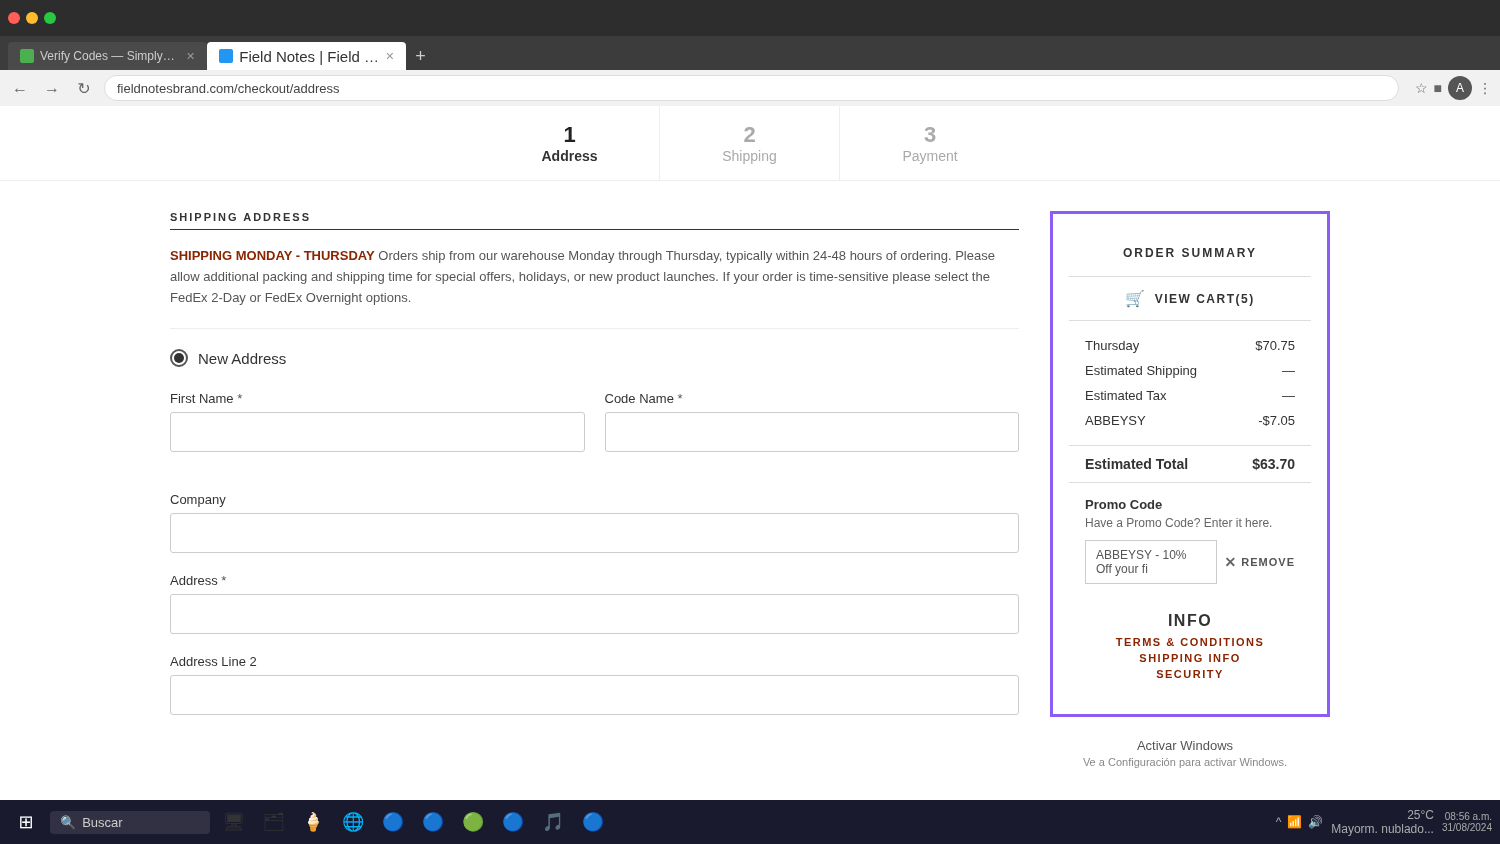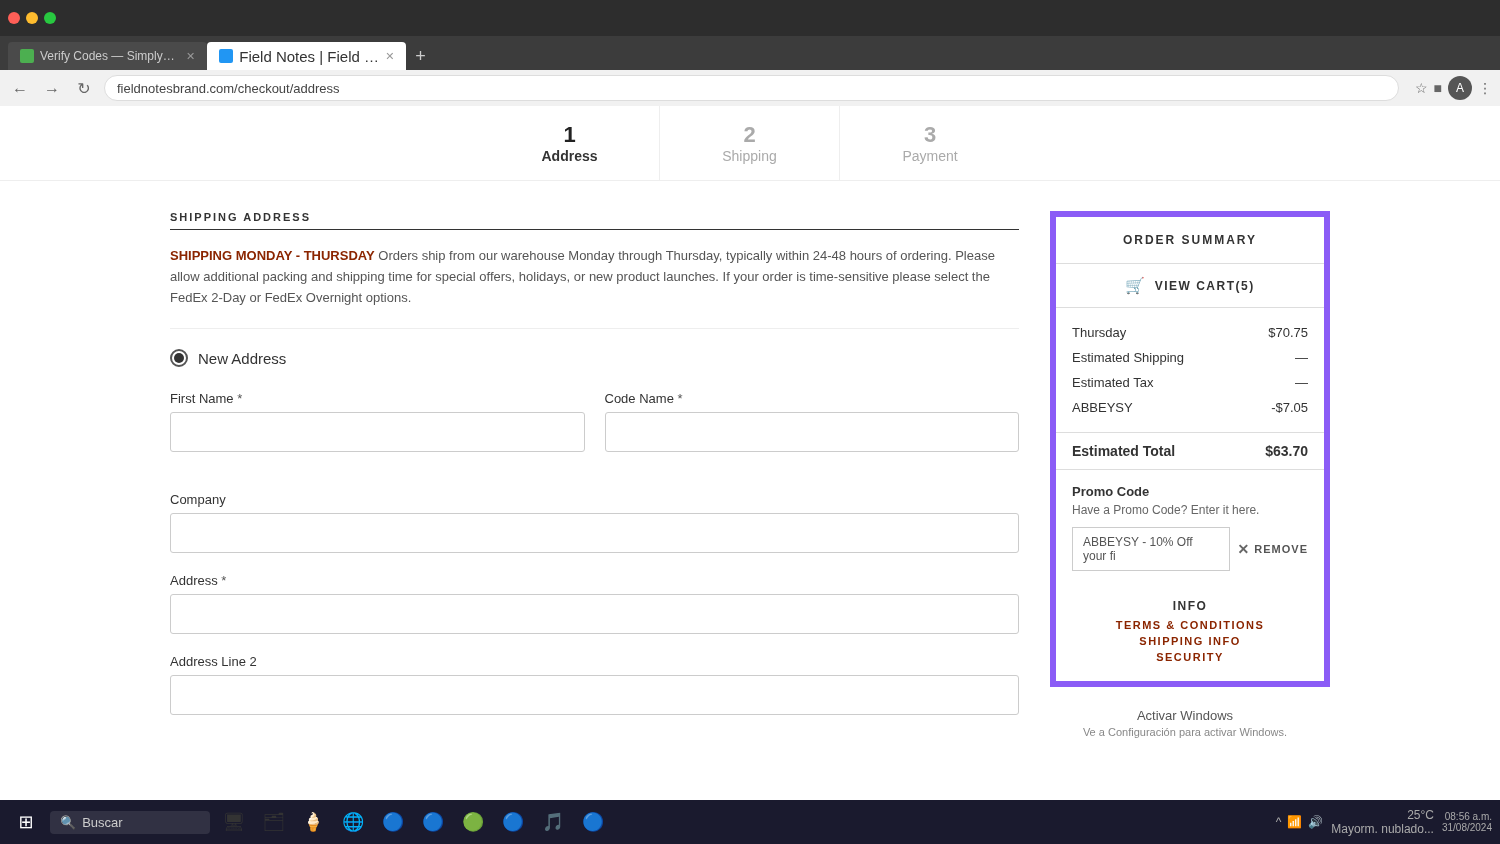--- a/index.html
+++ b/index.html
@@ -242,22 +242,22 @@
       outline: none;
       width: 100%;
     }
 
     
     .order-summary {
       width: 280px;
       flex-shrink: 0;
     }
     .order-summary-box {
-      border: 6px solid #8b5cf6;
-      padding: 0;
+      border: 3px solid #8b5cf6;
+      padding: 16px;
     }
     .order-summary-title {
       text-align: center;
       font-size: 12px;
       letter-spacing: 2px;
       text-transform: uppercase;
       font-weight: 700;
       padding: 16px;
       border-bottom: 1px solid #ddd;
     }
@@ -347,21 +347,21 @@
     .promo-remove-x {
       font-size: 14px;
       color: #666;
     }
 
     .footer-links {
       padding: 14px 16px;
       text-align: center;
     }
     .footer-links-title {
-      font-size: 12px;
+      font-size: 16px;
       text-transform: uppercase;
       letter-spacing: 1.5px;
       font-weight: 600;
       margin-bottom: 6px;
       color: #333;
     }
     .footer-link {
       display: block;
       font-size: 11px;
       letter-spacing: 1.5px;

